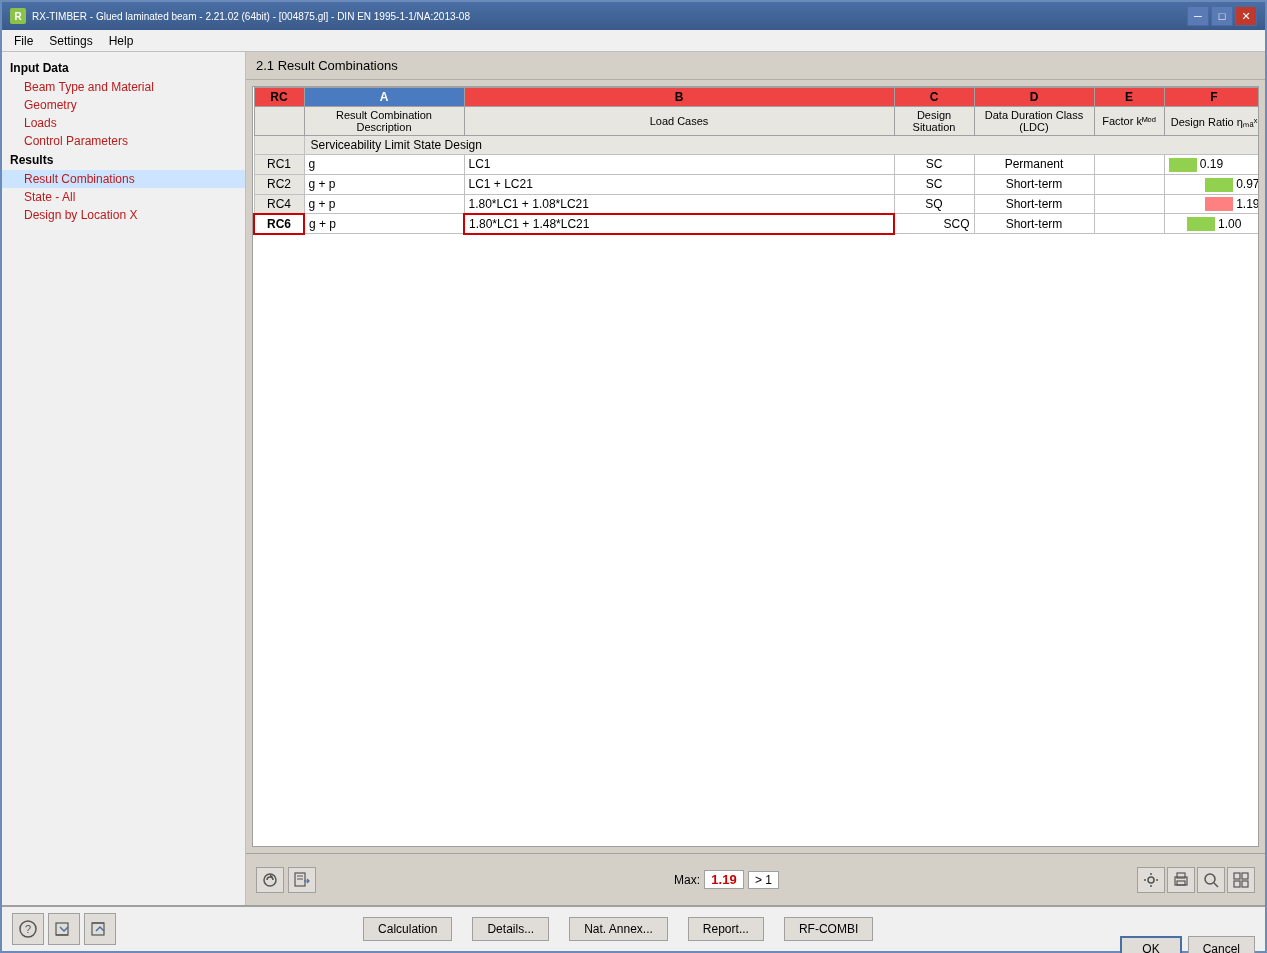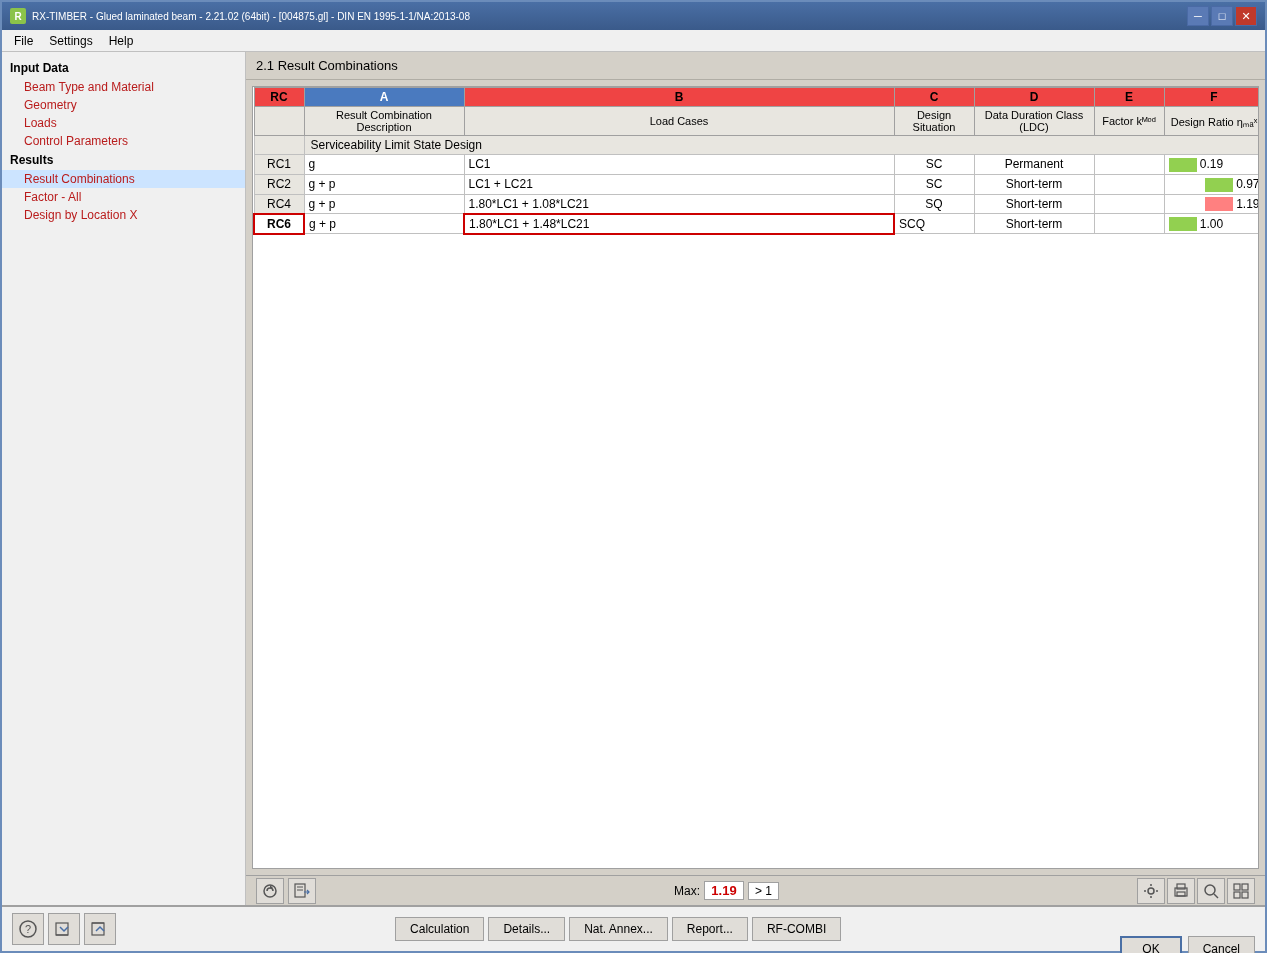--- a/index.html
+++ b/index.html
@@ -220,21 +220,21 @@
     .green-bar { background: #92d050; }
     .pink-bar { background: #ff8080; }
     .status-bar-bottom {
       background: #d4d0c8;
       border-top: 1px solid #a0a0a0;
       padding: 4px 10px;
       display: flex;
       align-items: center;
       justify-content: space-between;
       flex-shrink: 0;
-      height: 30px;
+      height: 52px;
     }
     .status-left {
       display: flex;
       align-items: center;
       gap: 4px;
     }
     .status-icon-btn {
       width: 28px;
       height: 26px;
       background: #e0ddd8;
@@ -295,21 +295,21 @@
       background: #e0ddd8;
       border: 1px solid #a0a0a0;
       cursor: pointer;
       display: flex;
       align-items: center;
       justify-content: center;
       font-size: 14px;
     }
     .bottom-center {
       display: flex;
-      gap: 4px;
+      gap: 20px;
     }
     .action-btn {
       padding: 4px 14px;
       background: #e0ddd8;
       border: 1px solid #a0a0a0;
       cursor: pointer;
       font-size: 12px;
       min-width: 70px;
       text-align: center;
     }
@@ -359,21 +359,21 @@
   <div class="main-content">
 
     <div class="sidebar">
       <div class="sidebar-section-title">Input Data</div>
       <div class="sidebar-item">Beam Type and Material</div>
       <div class="sidebar-item">Geometry</div>
       <div class="sidebar-item">Loads</div>
       <div class="sidebar-item">Control Parameters</div>
       <div class="sidebar-section-title">Results</div>
       <div class="sidebar-item active">Result Combinations</div>
-      <div class="sidebar-item">Factor - All</div>
+      <div class="sidebar-item">State - All</div>
       <div class="sidebar-item">Design by Location X</div>
     </div>
 
     <div class="content-area">
       <div class="content-header">2.1 Result Combinations</div>
 
       <div class="table-container">
         <table>
           <colgroup>
             <col class="col-rc">
@@ -447,24 +447,24 @@
               <td style="text-align:right;padding-right:4px">
                 <span class="color-bar pink-bar"></span>
                 <span>1.19</span>
               </td>
             </tr>
 
             <tr class="selected-row">
               <td class="rc-cell" style="border: 2px solid #cc0000; font-weight: bold;">RC6</td>
               <td>g + p</td>
               <td style="border: 2px solid #cc0000;">1.80*LC1 + 1.48*LC21</td>
-              <td style="text-align:left">SCQ</td>
+              <td style="text-align:right">SCQ</td>
               <td style="text-align:center">Short-term</td>
               <td></td>
-              <td style="text-align:left;padding-right:4px">
+              <td style="text-align:center;padding-right:4px">
                 <span class="color-bar green-bar"></span>
                 <span>1.00</span>
               </td>
             </tr>
           </tbody>
         </table>
       </div>
 
       <div class="status-bar-bottom">
         <div class="status-left">

